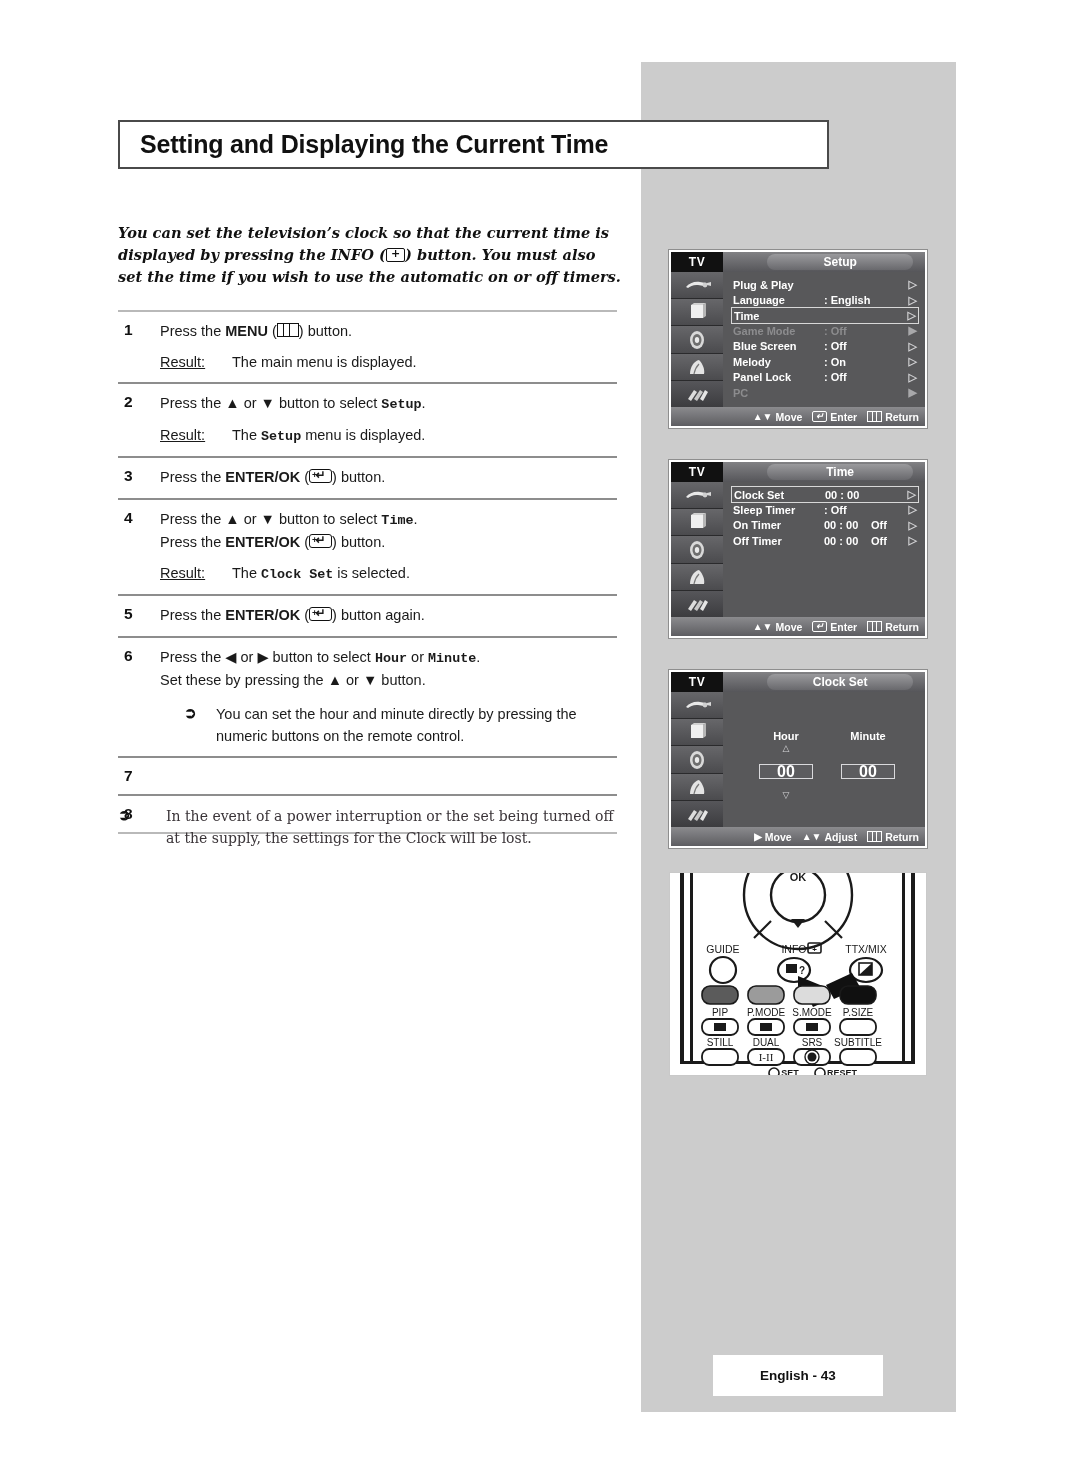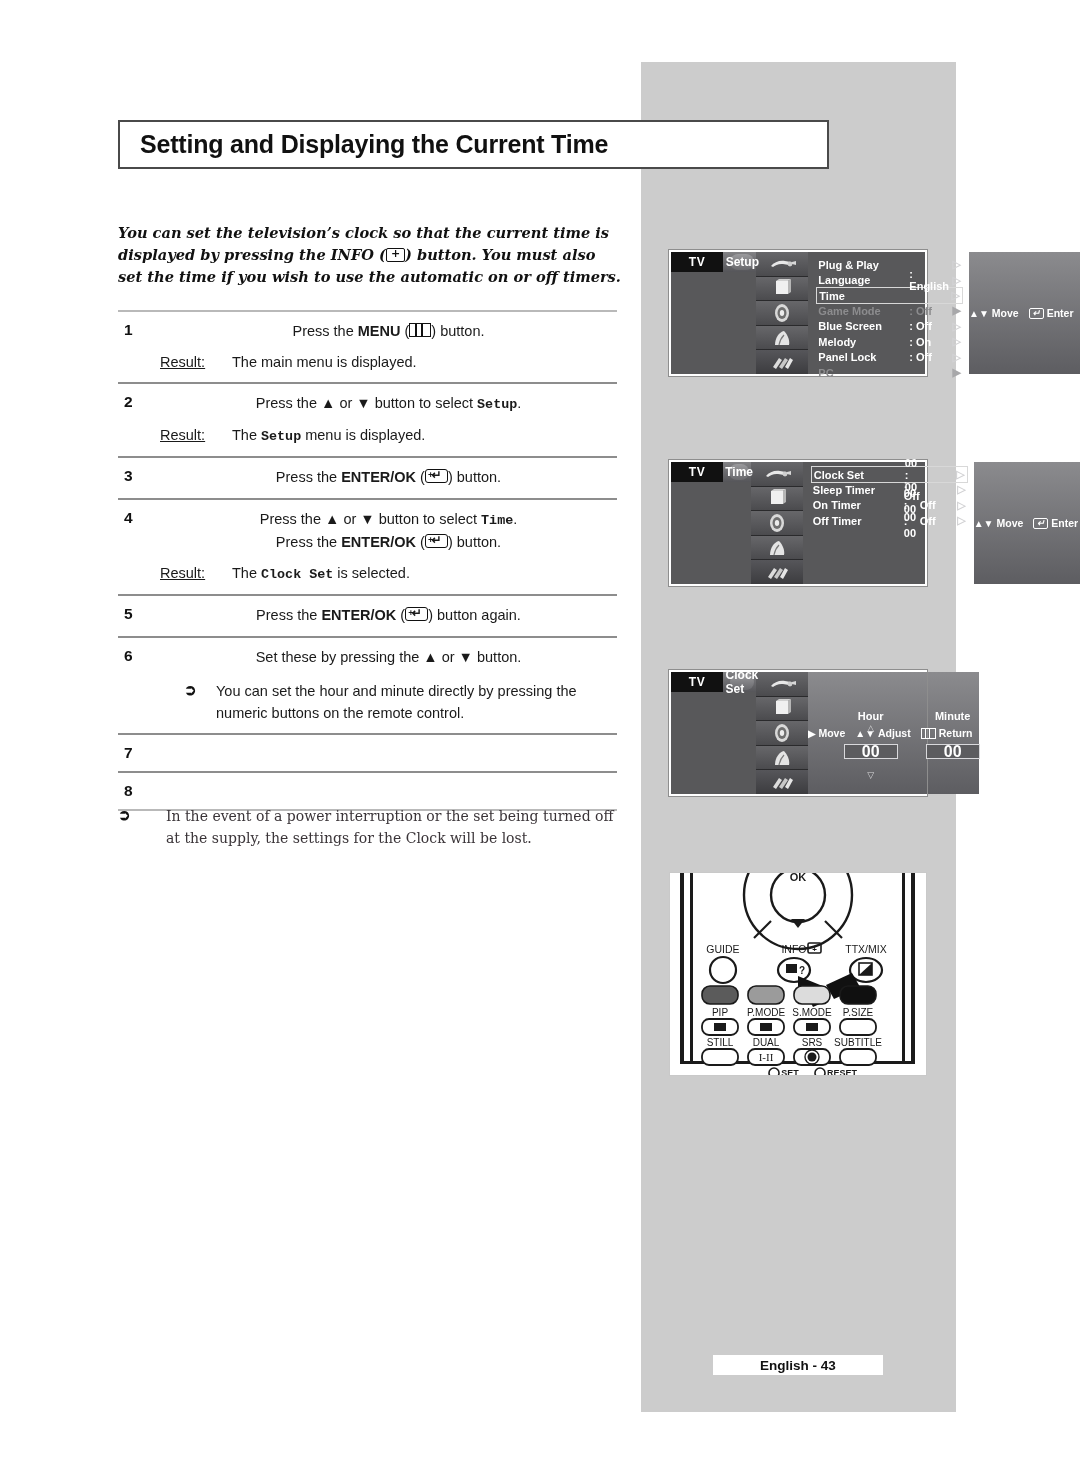--- a/index.html
+++ b/index.html
@@ -44,21 +44,21 @@
     font-size:14.5px;color:#1a1a1a;
   }
   .rule{height:2px;background:#8d8d8d;width:100%;}
   .rule.light{background:#b9b9b9;}
   .step{display:flex;padding:9px 0 9px 0;}
   .step-num{
     width:42px;flex:0 0 42px;font-weight:bold;font-size:15.5px;color:#111;
     padding-left:6px;box-sizing:border-box;
   }
   .step-body{flex:1;line-height:21px;}
-  .step-line{margin:0 0 1px 0;text-align:center;}
+  .step-line{margin:0 0 1px 0;}
   .result-line{display:flex;margin-top:10px;}
   .result-label{
     width:72px;flex:0 0 72px;text-decoration:underline;
   }
   .mono{font-family:"Liberation Mono",monospace;font-weight:bold;font-size:13.4px;}
   .menu-ico{
     width:20px;height:12px;border:1.5px solid #111;
     display:inline-block;vertical-align:-1px;position:relative;
   }
   .menu-ico::before,.menu-ico::after{
@@ -84,24 +84,24 @@
   }
   .note-text{flex:1;line-height:22px;}
   
   #bottom-note{
     position:absolute;left:118px;top:805px;width:510px;display:flex;
     font-family:"DejaVu Serif",serif;font-size:14px;color:#3a3438;line-height:22px;
   }
   #bottom-note .note-mark{width:48px;flex:0 0 48px;font-family:"Liberation Sans",sans-serif;}
   
   .osd{
-    position:absolute;left:669px;width:258px;height:126px;
+    position:absolute;left:669px;width:258px;height:178px;
     background:#58585a;border:2px solid #ffffff;outline:1px solid #8e8e8e;
     box-sizing:border-box;
-    display:flex;flex-direction:row;
+    display:flex;flex-direction:column;
   }
   #osd-setup{top:250px;}
   #osd-time{top:460px;}
   #osd-clock{top:670px;}
   .osd-head{
     height:20px;display:flex;align-items:stretch;flex:0 0 20px;
     background:linear-gradient(#6e6e70,#4e4e50);
   }
   .osd-tv{
     width:52px;background:#111;color:#fff;font-size:12px;font-weight:bold;
@@ -178,21 +178,21 @@
     margin:12px auto;
   }
   .clk-up,.clk-dn{font-size:9px;line-height:8px;color:#d6d6d8;}
   
   #remote-frame{
     position:absolute;left:669px;top:872px;width:258px;height:204px;
     background:#ffffff;border:1px solid #c9c9c9;box-sizing:border-box;overflow:hidden;
   }
   
   #footer{
-    position:absolute;left:713px;top:1355px;width:170px;height:20px;
+    position:absolute;left:713px;top:1355px;width:170px;height:41px;
     background:#ffffff;display:flex;align-items:center;justify-content:center;
   }
   #footer span{font-size:13.5px;font-weight:bold;color:#111;}
 </style>
 </head>
 <body>
 
 <div id="gray-panel"></div>
 
 <div id="title-box">
@@ -261,20 +261,21 @@
     <div class="step-body">
       <div class="step-line"><span>Press the </span><b>ENTER/OK</b> (<span class="inline-icon enter-ico"></span><span>) button again.</span></div>
     </div>
   </div>
 
   <div class="rule"></div>
 
   <div class="step">
     <div class="step-num">6</div>
     <div class="step-body">
+      <div class="step-line"><span>Press the ◀ or ▶ button to select </span><span class="mono">Hour</span><span> or </span><span class="mono">Minute</span><span>.</span></div>
       <div class="step-line">Set these by pressing the ▲ or ▼ button.</div>
       <div class="note">
         <div class="note-mark">➲</div>
         <div class="note-text">You can set the hour and minute directly by pressing the numeric buttons on the remote control.</div>
       </div>
     </div>
   </div>
 
   <div class="rule"></div>
 

